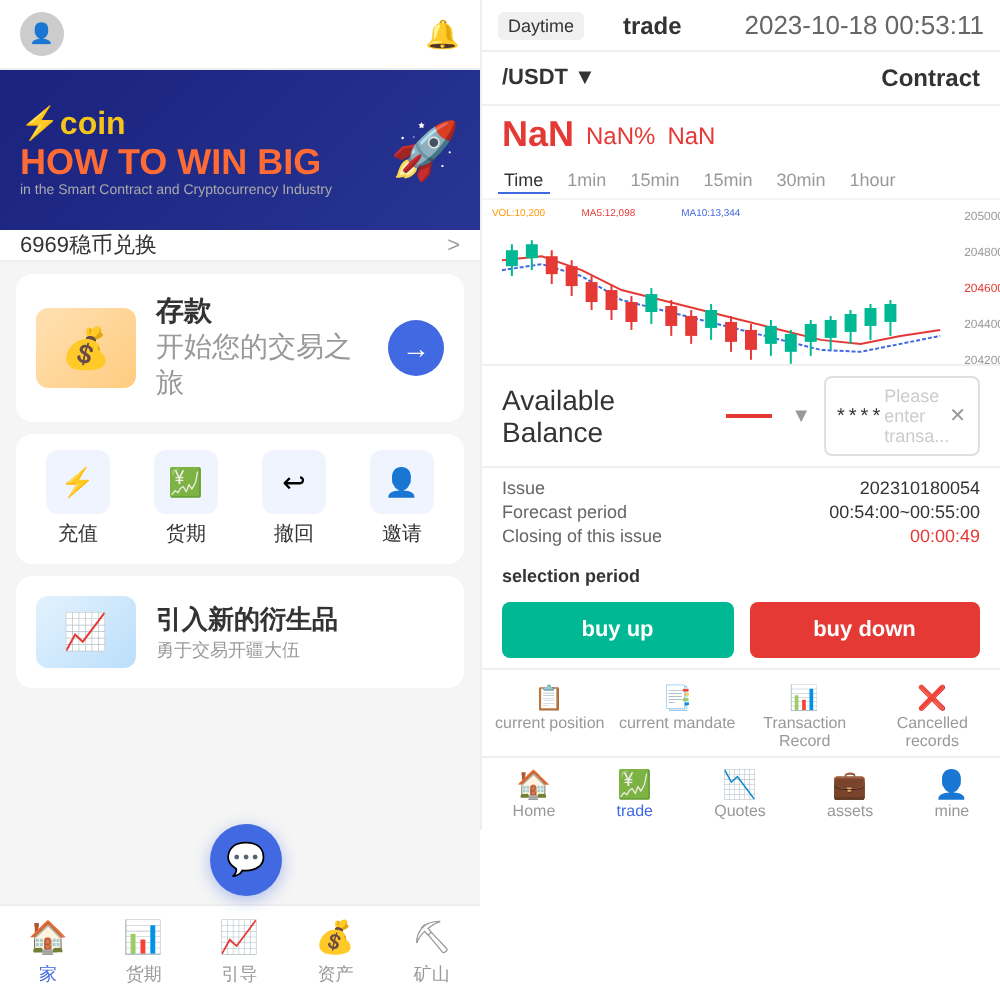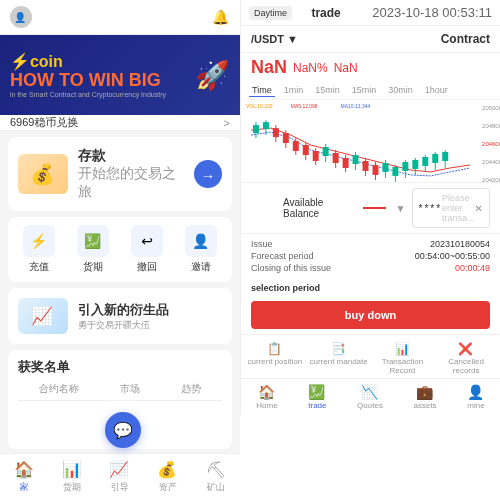--- a/index.html
+++ b/index.html
@@ -180,21 +180,21 @@
 
     .chart-canvas { width: 100%; height: 110px; position: relative; }
 
     .balance-row {
       padding: 5px 10px;
       display: flex;
       align-items: center;
       gap: 6px;
       border-top: 1px solid #f0f0f0;
     }
-    .balance-label { font-size: 10px; color: #333; margin-left: 32px; }
+    .balance-label { font-size: 14px; color: #333; }
     .balance-line { width: 24px; height: 2px; background: #e53935; }
     .balance-chevron { color: #999; font-size: 10px; margin-left: 4px; }
     .balance-input {
       flex: 1;
       border: 1px solid #e0e0e0;
       border-radius: 4px;
       padding: 4px 6px;
       font-size: 9px;
       color: #ccc;
       display: flex;
@@ -352,29 +352,20 @@
   </div>
 
   <div class="promo-card">
     <div class="promo-img">📈</div>
     <div>
       <div class="promo-title">引入新的衍生品</div>
       <div class="promo-sub">勇于交易开疆大伍</div>
     </div>
   </div>
 
-  <div class="winners-section">
-    <div class="winners-title">获奖名单</div>
-    <div class="winners-header">
-      <span>合约名称</span>
-      <span>市场</span>
-      <span>趋势</span>
-    </div>
-    <div class="winners-list"></div>
-  </div>
 
   <div class="fab-btn">💬</div>
 
   <div class="left-bottom-nav">
     <div class="bottom-nav-item active">
       <span class="bottom-nav-icon">🏠</span>
       <span>家</span>
     </div>
     <div class="bottom-nav-item">
       <span class="bottom-nav-icon">📊</span>
@@ -556,20 +547,21 @@
     </div>
     <div class="issue-row">
       <span class="issue-label">Closing of this issue</span>
       <span class="issue-time">00:00:49</span>
     </div>
   </div>
 
   <div class="selection-period">selection period</div>
 
   <div class="trade-buttons">
+    <button class="buy-up-btn">buy up</button>
     <button class="buy-down-btn">buy down</button>
   </div>
 
   <div class="record-tabs">
     <div class="record-tab">
       <span class="tab-icon">📋</span>
       <span>current position</span>
     </div>
     <div class="record-tab">
       <span class="tab-icon">📑</span>

